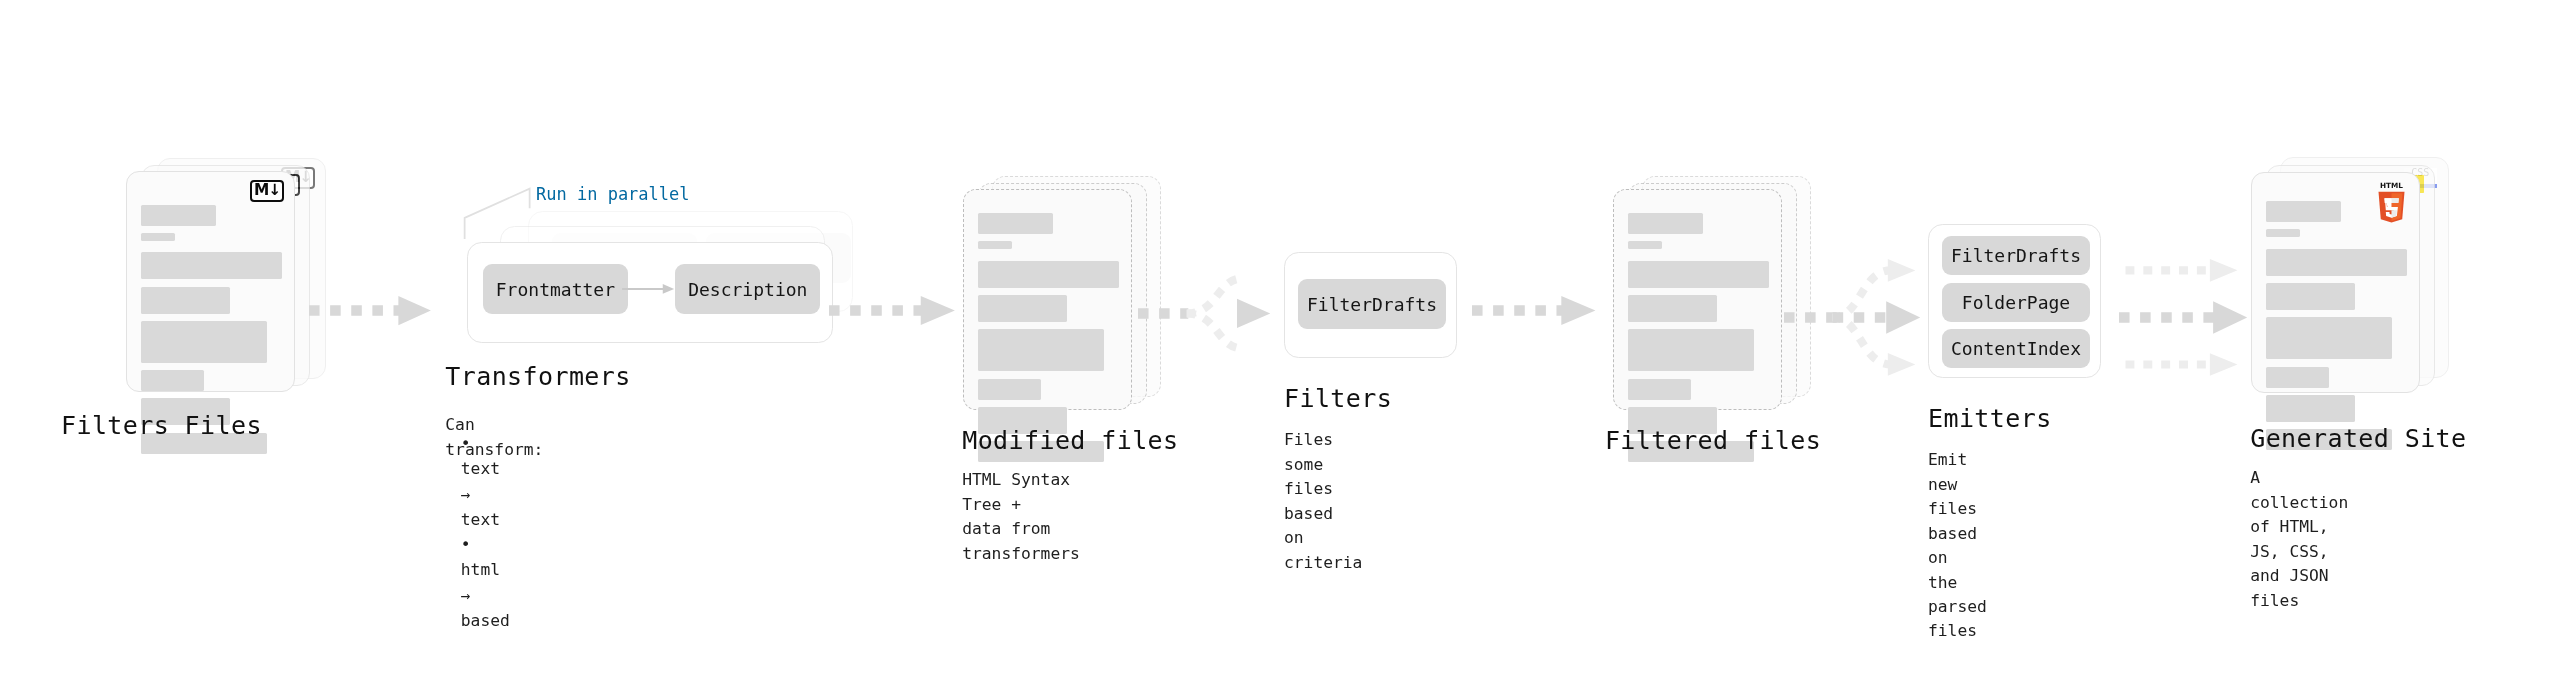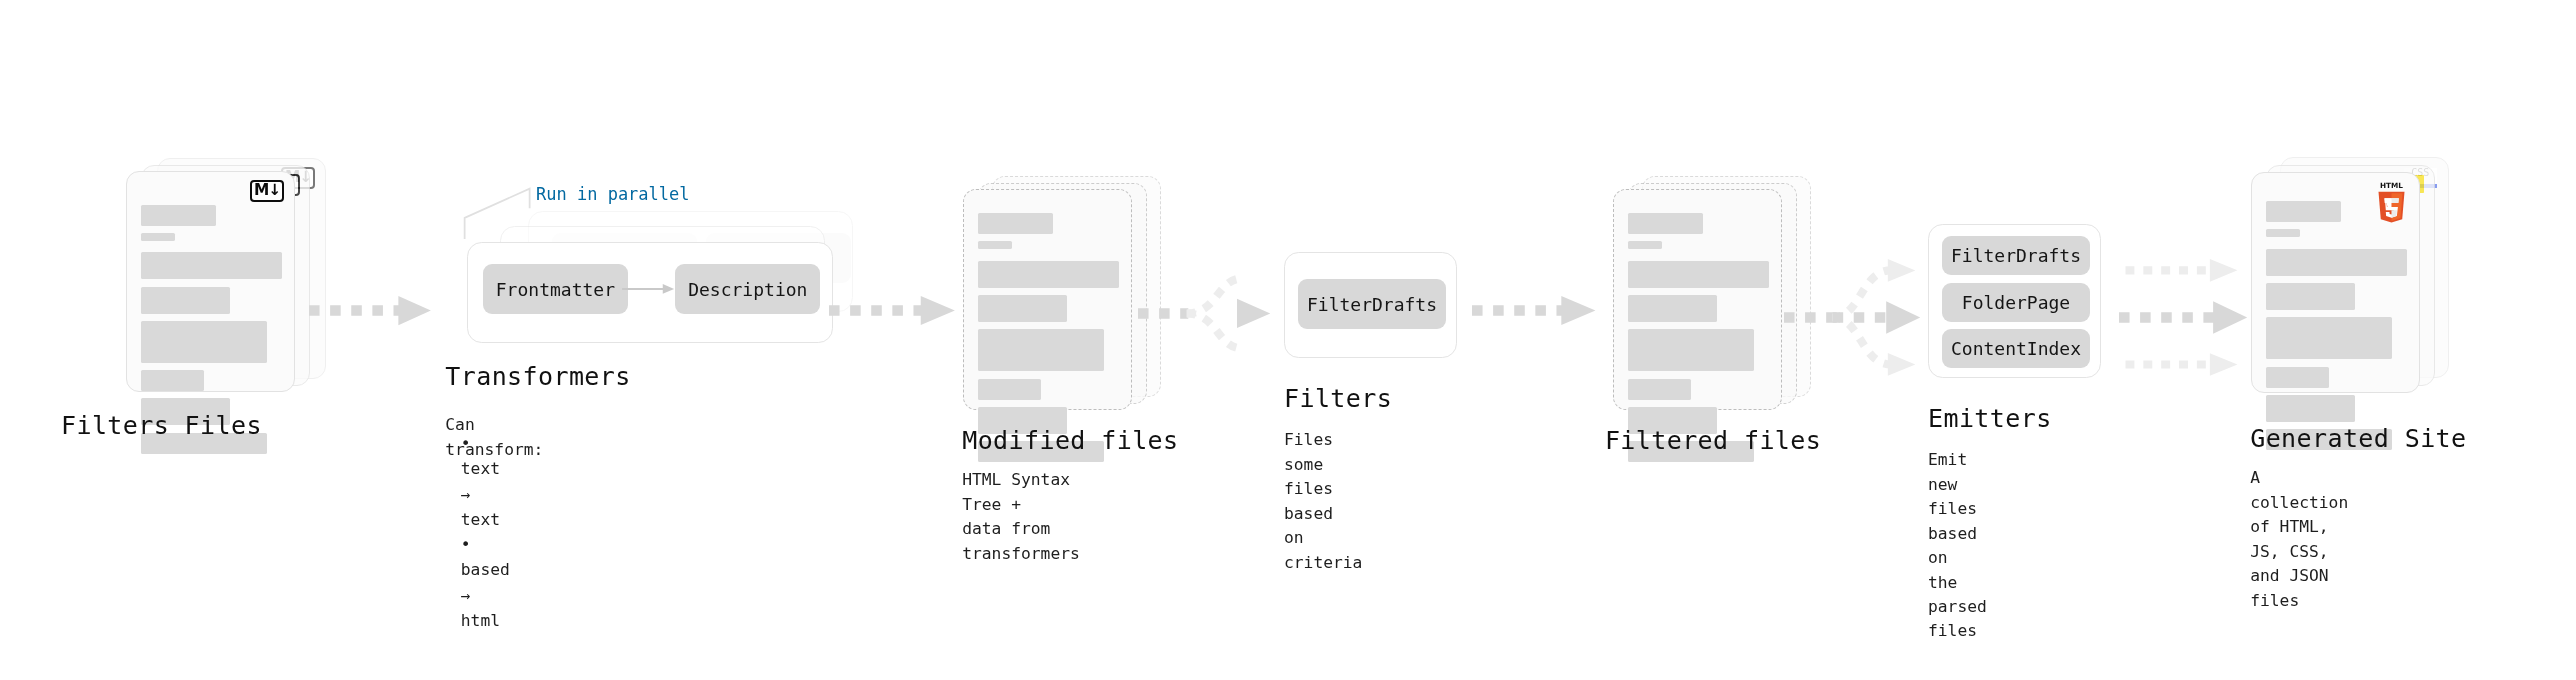--- a/index.html
+++ b/index.html
@@ -193,21 +193,21 @@
       <svg class="deco" style="left:154px;top:37px;" width="62" height="19.5" viewBox="0 0 76 24">
         <line x1="0" y1="11" x2="52" y2="11" stroke="#c9c9c9" stroke-width="2.6"></line>
         <polygon points="50,5 64,11 50,17" fill="#c9c9c9"></polygon>
       </svg>
     </div>
 
     <div class="stage-title" style="position:absolute;left:-5.7px;top:167px;">Transformers</div>
     <div class="stage-sub" style="position:absolute;left:-5.7px;top:207px;">Can transform:</div>
     <div style="position:absolute;left:9.8px;top:236px;">
       <div class="stage-sub" style="margin:0;line-height:1.55;">• text → text</div>
-      <div class="stage-sub" style="margin:0;line-height:1.55;">• based → html</div>
+      <div class="stage-sub" style="margin:0;line-height:1.55;">• html → based</div>
     </div>
   </div>
 
   <svg class="deco" style="left:829px;top:286px;" width="134" height="49" viewBox="0 0 165 60">
     <line x1="0" y1="30" x2="115" y2="30" stroke="#d8d8d8" stroke-width="13" stroke-dasharray="13 13"></line>
     <polygon points="113,12 155,30 113,48" fill="#d8d8d8"></polygon>
   </svg>
 
   <div class="stage" style="left:963px;top:189px;">
     <div class="doc dashed ghost2" style="left:29px;top:-13px;"></div>

